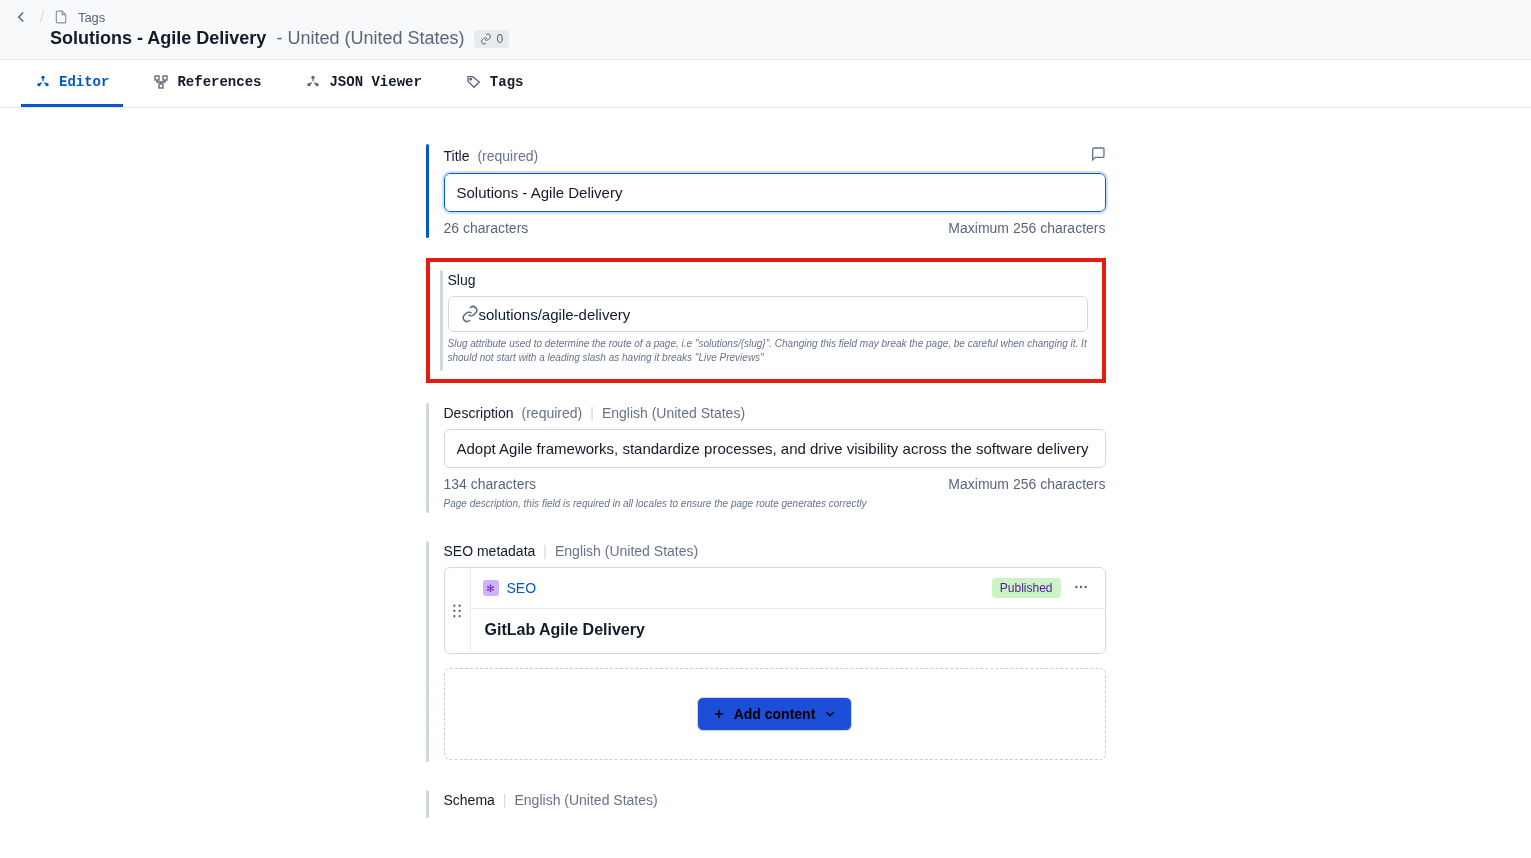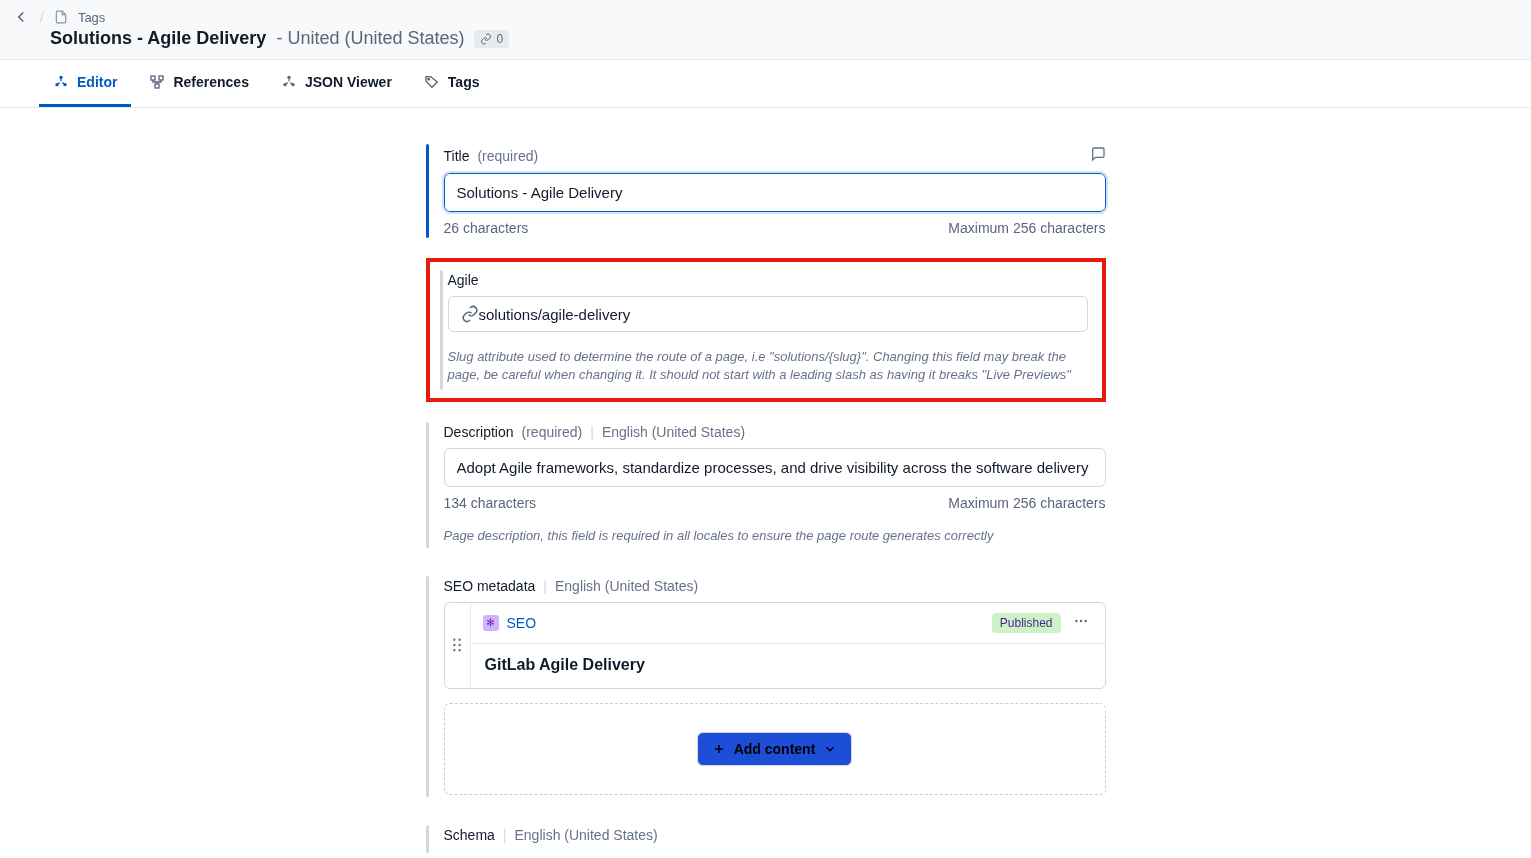--- a/index.html
+++ b/index.html
@@ -24,22 +24,22 @@
   .crumb-text { font-size: 13px; color: #5a657c; }
   .title-row { display: flex; align-items: center; gap: 10px; padding-left: 38px; margin-top: 2px; }
   .title-text { font-size: 18px; font-weight: 700; color: #111b2b; }
   .title-locale { font-size: 18px; font-weight: 400; color: #5a657c; }
   .link-chip {
     display: inline-flex; align-items: center; gap: 4px;
     background: #e7ebee; border-radius: 4px; padding: 2px 6px;
     font-size: 12px; color: #5a657c;
   }
   .tabs {
-    display: flex; gap: 4px; border-bottom: 1px solid #e7ebee;
-    padding: 0 39px; background: #fff;
+    display: flex; gap: 16px; border-bottom: 1px solid #e7ebee;
+    padding: 0 21px; background: #fff; font-family: Liberation Mono, monospace;
   }
   .tab {
     display: flex; align-items: center; gap: 8px;
     padding: 14px 14px; font-size: 14px; font-weight: 600;
     color: #111b2b; border-bottom: 3px solid transparent; cursor: pointer;
   }
   .tab.active { color: #0059c8; border-bottom-color: #0059c8; }
   .tab.active svg { color: #0059c8; }
   .tab svg { width: 16px; height: 16px; color: #5a657c; }
   .content {
@@ -75,21 +75,21 @@
     border: 1px solid #cfd9e0; border-radius: 6px; padding: 8px 12px; background: #fff;
   }
   .input-icon-wrap input {
     border: none; outline: none; flex: 1; font-size: 15px; font-family: inherit; color: #111b2b;
   }
   .input-icon-wrap svg { width: 18px; height: 18px; color: #5a657c; }
   .counter-row {
     display: flex; justify-content: space-between;
     font-size: 14px; color: #5a657c; margin-top: 8px;
   }
-  .help-text { font-size: 13px; font-style: italic; color: #67728a; margin-top: 16px; line-height: 1.4; }
+  .help-text { font-size: 10px; font-style: italic; color: #67728a; margin-top: 5px; line-height: 1.4; }
   .seo-card {
     border: 1px solid #cfd9e0; border-radius: 6px; display: flex; overflow: hidden;
   }
   .drag-handle {
     width: 26px; display: flex; align-items: center; justify-content: center;
     border-right: 1px solid #e7ebee; color: #5a657c; cursor: grab;
   }
   .seo-body { flex: 1; }
   .seo-header {
     display: flex; align-items: center; gap: 8px;
@@ -197,21 +197,21 @@
     </div>
     <input class="text-input focused" value="Solutions - Agile Delivery" style="">
     <div class="counter-row">
       <span>26 characters</span>
       <span>Maximum 256 characters</span>
     </div>
   </div>
 
   <div class="field highlighted">
     <div class="label-row">
-      <span class="label">Agile</span>
+      <span class="label">Slug</span>
     </div>
     <div class="input-icon-wrap">
       <svg viewBox="0 0 24 24" fill="none" stroke="currentColor" stroke-width="2">
           <path d="M10 13a5 5 0 0 0 7 0l3-3a5 5 0 0 0-7-7l-1 1"></path>
           <path d="M14 11a5 5 0 0 0-7 0l-3 3a5 5 0 0 0 7 7l1-1"></path>
         </svg>
       <input value="solutions/agile-delivery" style="">
     </div>
     <div class="help-text">Slug attribute used to determine the route of a page, i.e "solutions/{slug}". Changing this field may break the page, be careful when changing it. It should not start with a leading slash as having it breaks "Live Previews"</div>
   </div>

